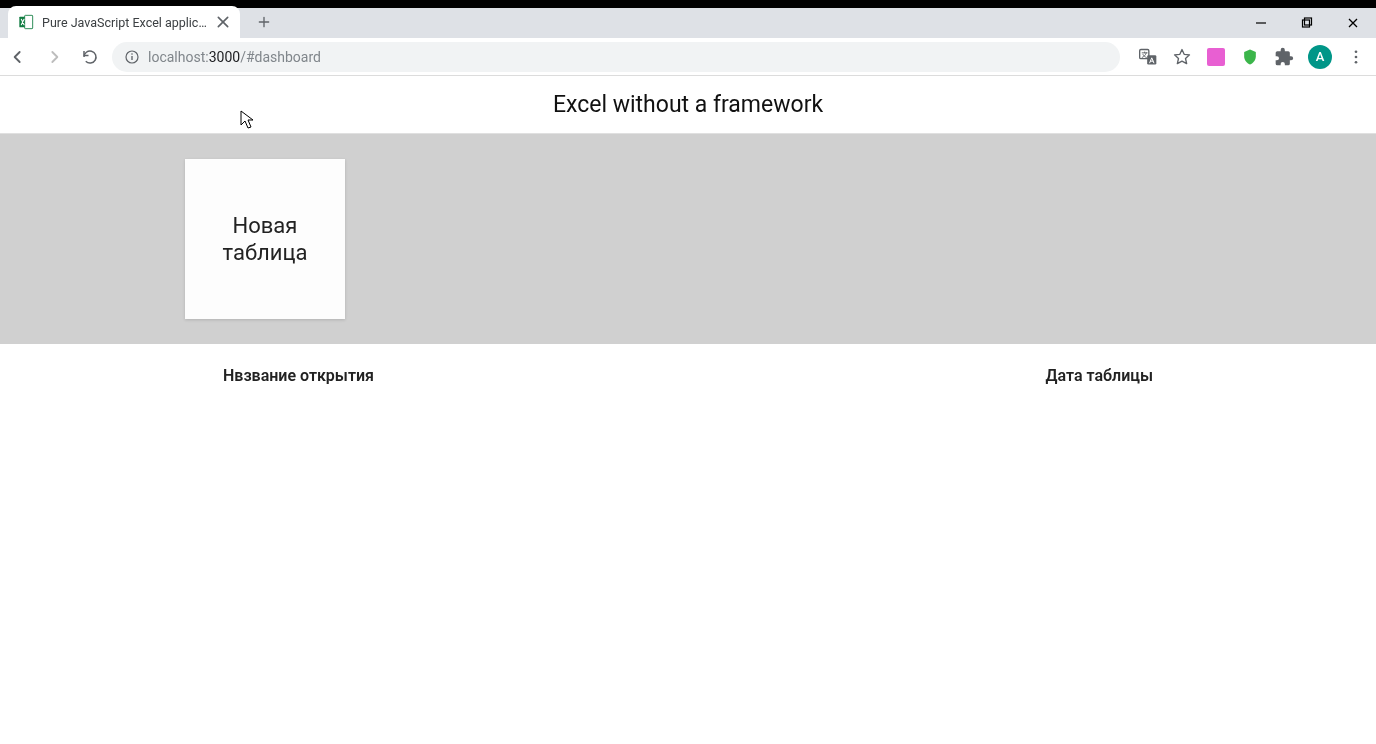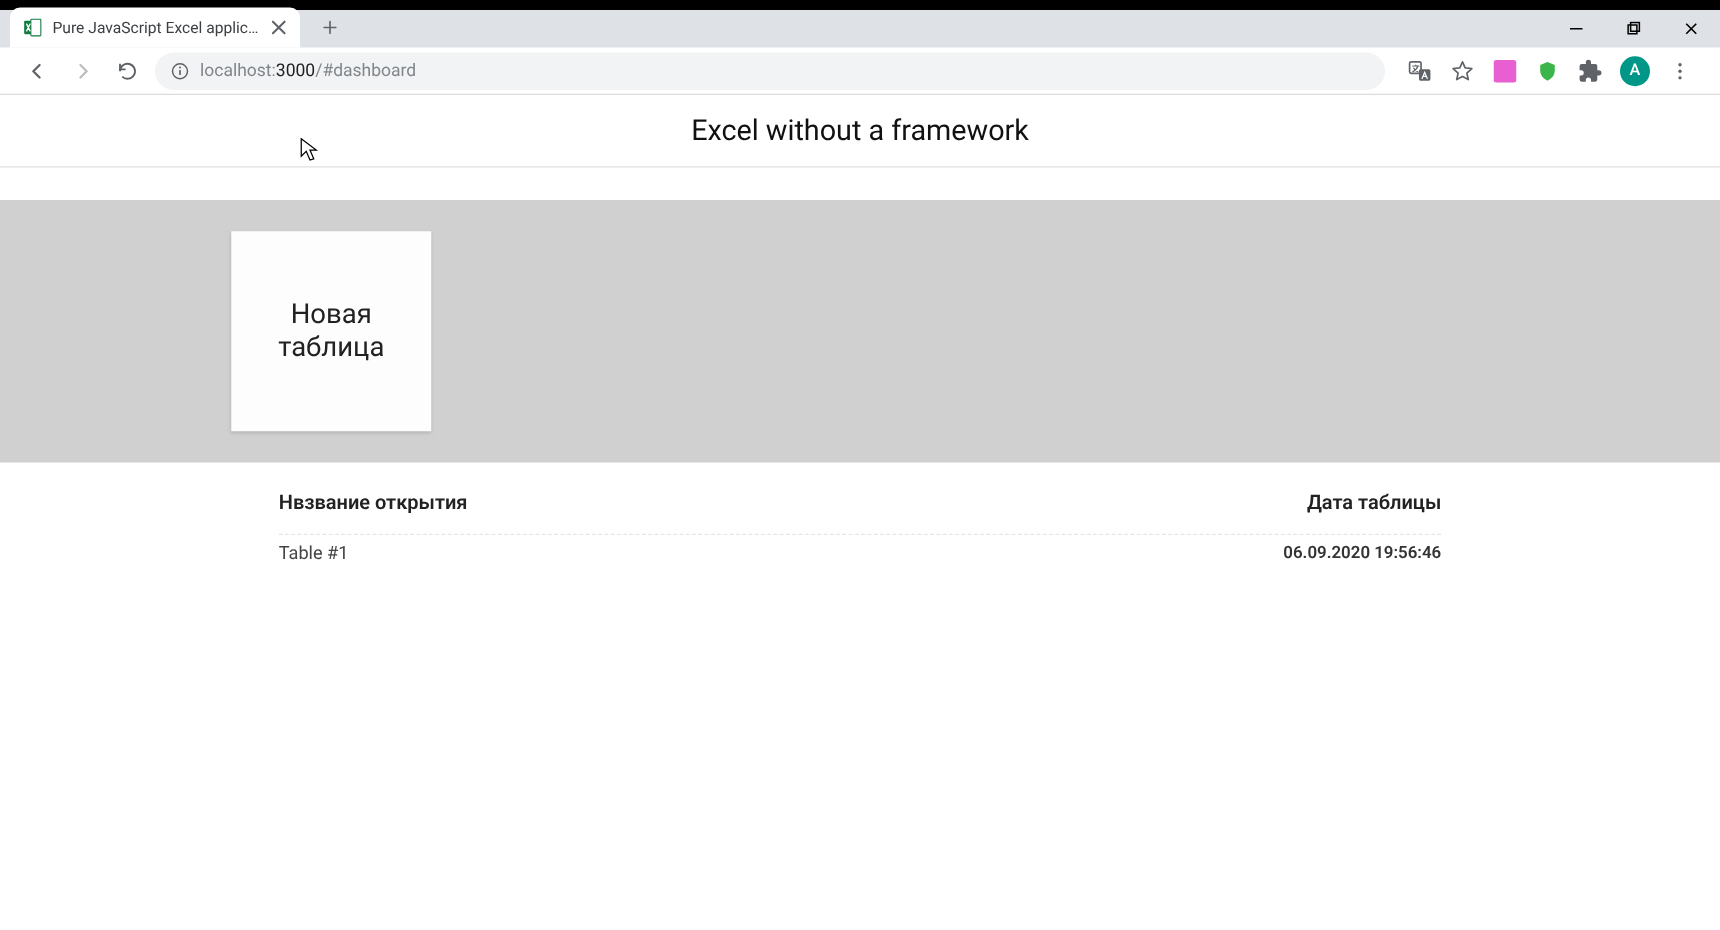--- a/index.html
+++ b/index.html
@@ -65,21 +65,21 @@
     display:flex; align-items:center; justify-content:center;
     color:#000; cursor:pointer;
   }
   .win-btn svg { width: 12px; height: 12px; }
   .toolbar {
     height: 38px;
     background: #fff;
     border-bottom: 1px solid #dcdcdc;
     display: flex;
     align-items: center;
-    padding: 0 16px;
+    padding: 0 4px;
     gap: 8px;
   }
   .nav-btn {
     width: 28px; height: 28px;
     display:flex; align-items:center; justify-content:center;
     color:#5f6368; cursor:pointer; border-radius:50%;
   }
   .nav-btn.disabled { color:#bdbdbd; }
   .addr {
     flex: 1;
@@ -123,21 +123,20 @@
     font-size: 23px;
     font-weight: 400;
     color: #111;
   }
   .dashboard-strip {
     background: #d0d0d0;
     height: 210px;
     display: flex;
     align-items: center;
     padding-left: 185px;
-    margin-top: 26px;
   }
   .card {
     width: 160px;
     height: 160px;
     background: #fdfdfd;
     box-shadow: 0 1px 3px rgba(0,0,0,0.15);
     display: flex;
     align-items: center;
     justify-content: center;
     text-align: center;
@@ -306,24 +305,20 @@
 таблица</span>
       </div>
     </div>
 
     <div class="list-area">
       <div class="list-inner">
         <div class="list-head">
           <span>Нвзвание открытия</span>
           <span>Дата таблицы</span>
         </div>
-        <div class="list-row">
-          <span>Table #1</span>
-          <span class="date">06.09.2020 19:56:46</span>
-        </div>
       </div>
     </div>
 
     <div class="fake-cursor">
       <svg viewBox="0 0 16 20">
           <path d="M1 1 L1 15 L5 11 L8 18 L11 17 L8 10 L13 10 Z" fill="#fff" stroke="#000" stroke-width="1"></path>
         </svg>
     </div>
 
   </div>

